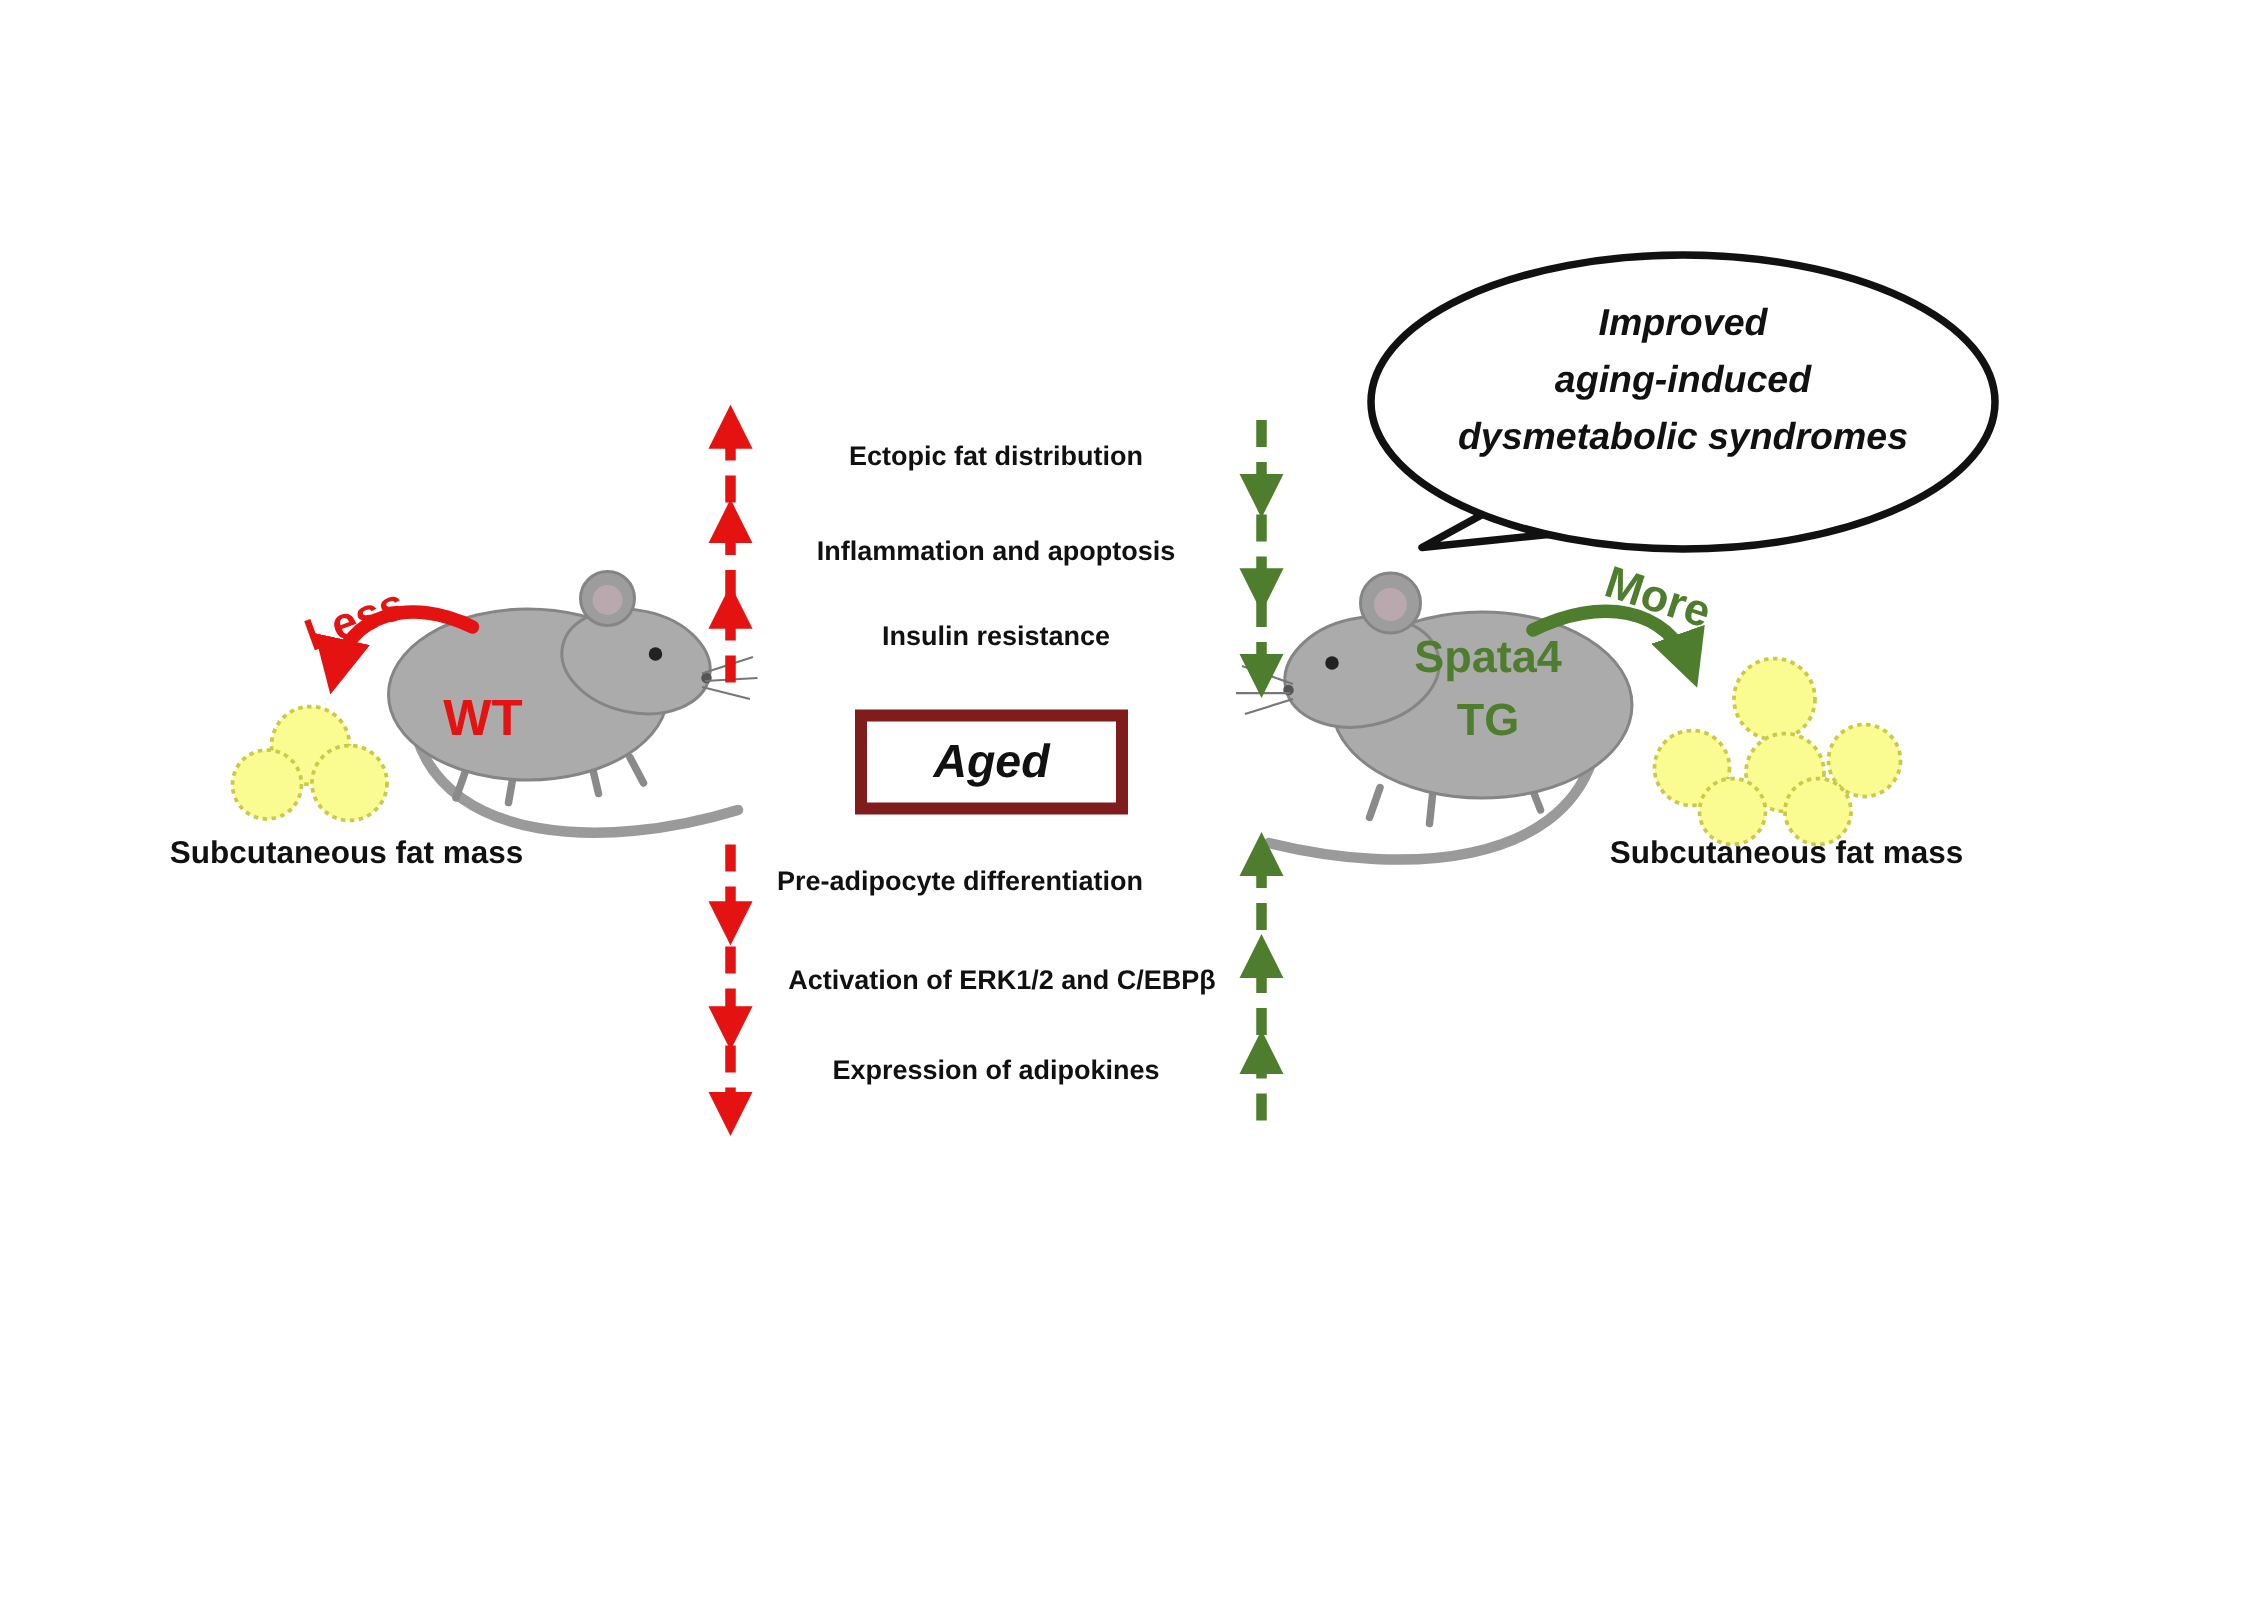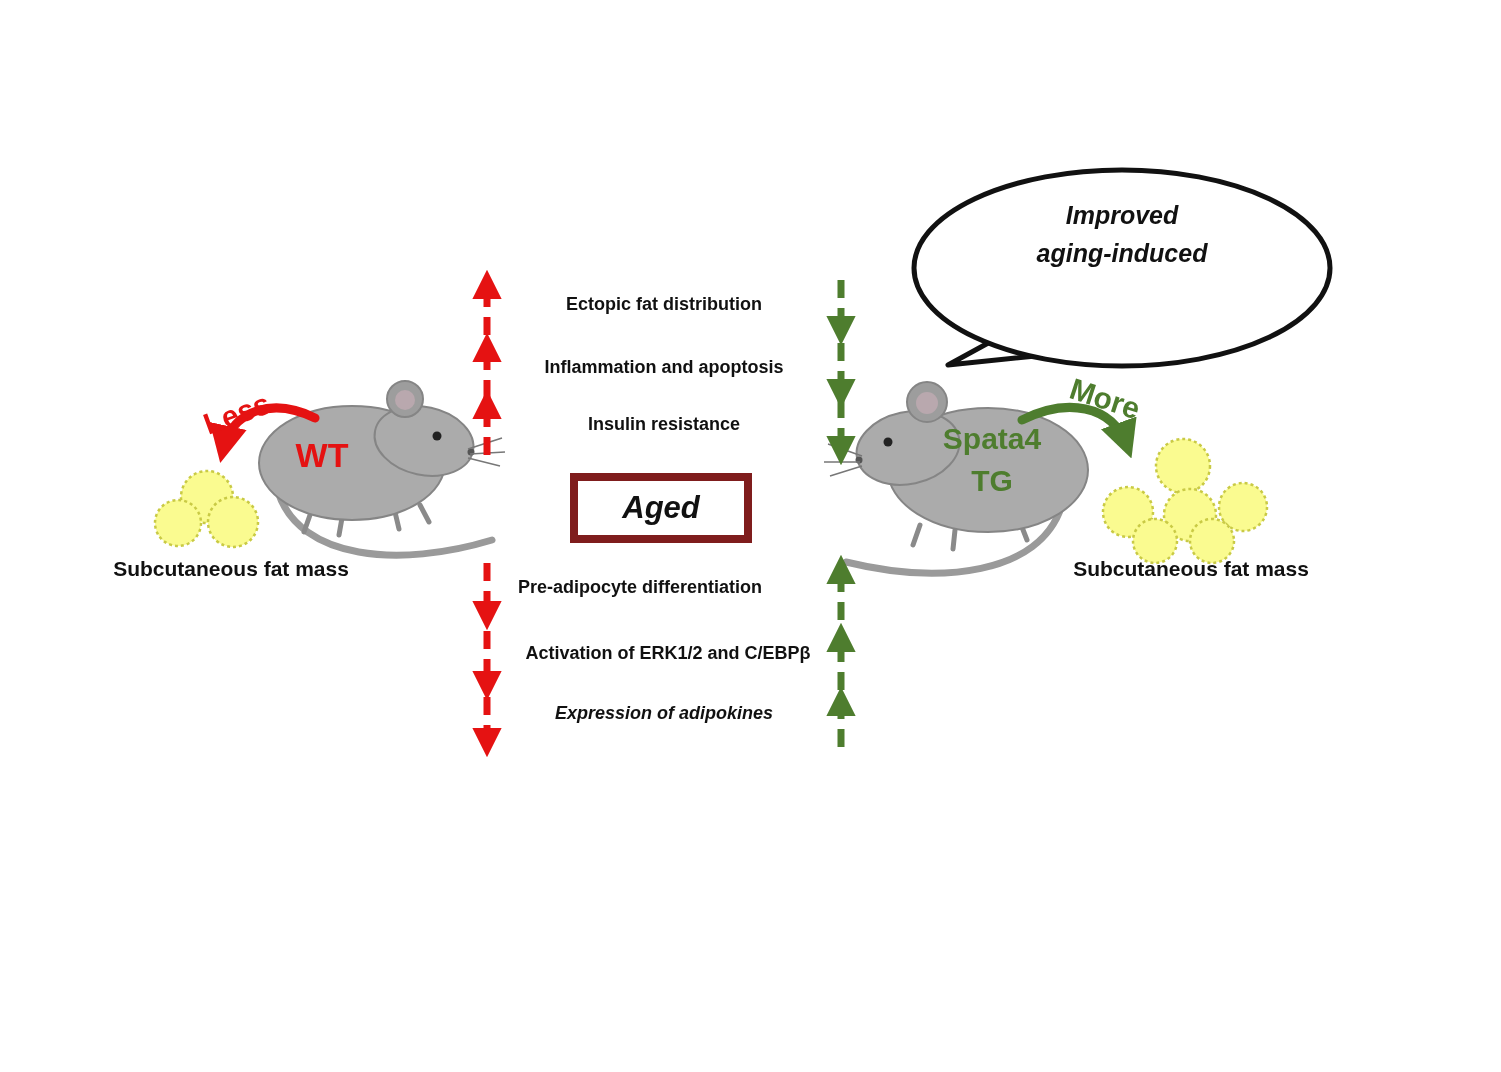--- a/index.html
+++ b/index.html
@@ -21,21 +21,21 @@
     line-height:38px;white-space:nowrap;
   }
   .aged-box{
     left:570px;top:473px;width:166px;height:54px;
     border:8px solid #7f1d1d;background:#fff;
     display:flex;align-items:center;justify-content:center;
   }
   .aged-label{
     font-size:31px;font-weight:bold;font-style:italic;color:#111;
   }
-  .wt-label{font-size:34px;font-weight:bold;color:#e51212;white-space:nowrap;}
+  .wt-label{font-size:34px;font-weight:bold;color:#e51212;white-space:nowrap;margin-top:24px;}
   .tg-label{font-size:30px;font-weight:bold;color:#4e7d2e;white-space:nowrap;line-height:42px;}
   .less-label{
     font-size:30px;font-weight:bold;color:#e51212;white-space:nowrap;
     transform:translateX(-50%) rotate(-20deg);
   }
   .more-label{
     font-size:30px;font-weight:bold;color:#4e7d2e;white-space:nowrap;
     transform:translateX(-50%) rotate(18deg);
   }
   .fat-label{font-size:21px;font-weight:bold;color:#111;white-space:nowrap;}
@@ -120,33 +120,34 @@
 
     <g>
       <polygon points="1012,330 948,365 1075,352" fill="#ffffff" stroke="#111" stroke-width="5" stroke-linejoin="round"></polygon>
       <ellipse cx="1122" cy="268" rx="208" ry="98" fill="#ffffff" stroke="#111" stroke-width="5"></ellipse>
     </g>
   </svg>
 
   <div class="abs centered bubble-text" style="left:1122px;top:196px;">
     <div>Improved</div>
     <div>aging-induced</div>
+    <div>dysmetabolic syndromes</div>
   </div>
 
   <div class="abs aged-box">
     <span class="aged-label">Aged</span>
   </div>
 
   <div class="abs centered factor-label" style="left:664px;top:294px;">Ectopic fat distribution</div>
   <div class="abs centered factor-label" style="left:664px;top:357px;">Inflammation and apoptosis</div>
   <div class="abs centered factor-label" style="left:664px;top:414px;">Insulin resistance</div>
 
   <div class="abs centered factor-label" style="left:640px;top:577px;">Pre-adipocyte differentiation</div>
   <div class="abs centered factor-label" style="left:668px;top:643px;">Activation of ERK1/2 and C/EBPβ</div>
-  <div class="abs centered factor-label" style="left:664px;top:703px;font-style:italic;">Expression of adipokines</div>
+  <div class="abs centered factor-label" style="left:664px;top:703px;">Expression of adipokines</div>
 
   <div class="abs centered wt-label" style="left:322px;top:436px;">WT</div>
   <div class="abs less-label" style="left:237px;top:397px;">Less</div>
   <div class="abs centered fat-label" style="left:231px;top:557px;">Subcutaneous fat mass</div>
 
   <div class="abs centered tg-label" style="left:992px;top:418px;">
     <div>Spata4</div>
     <div>TG</div>
   </div>
   <div class="abs more-label" style="left:1105px;top:382px;">More</div>

